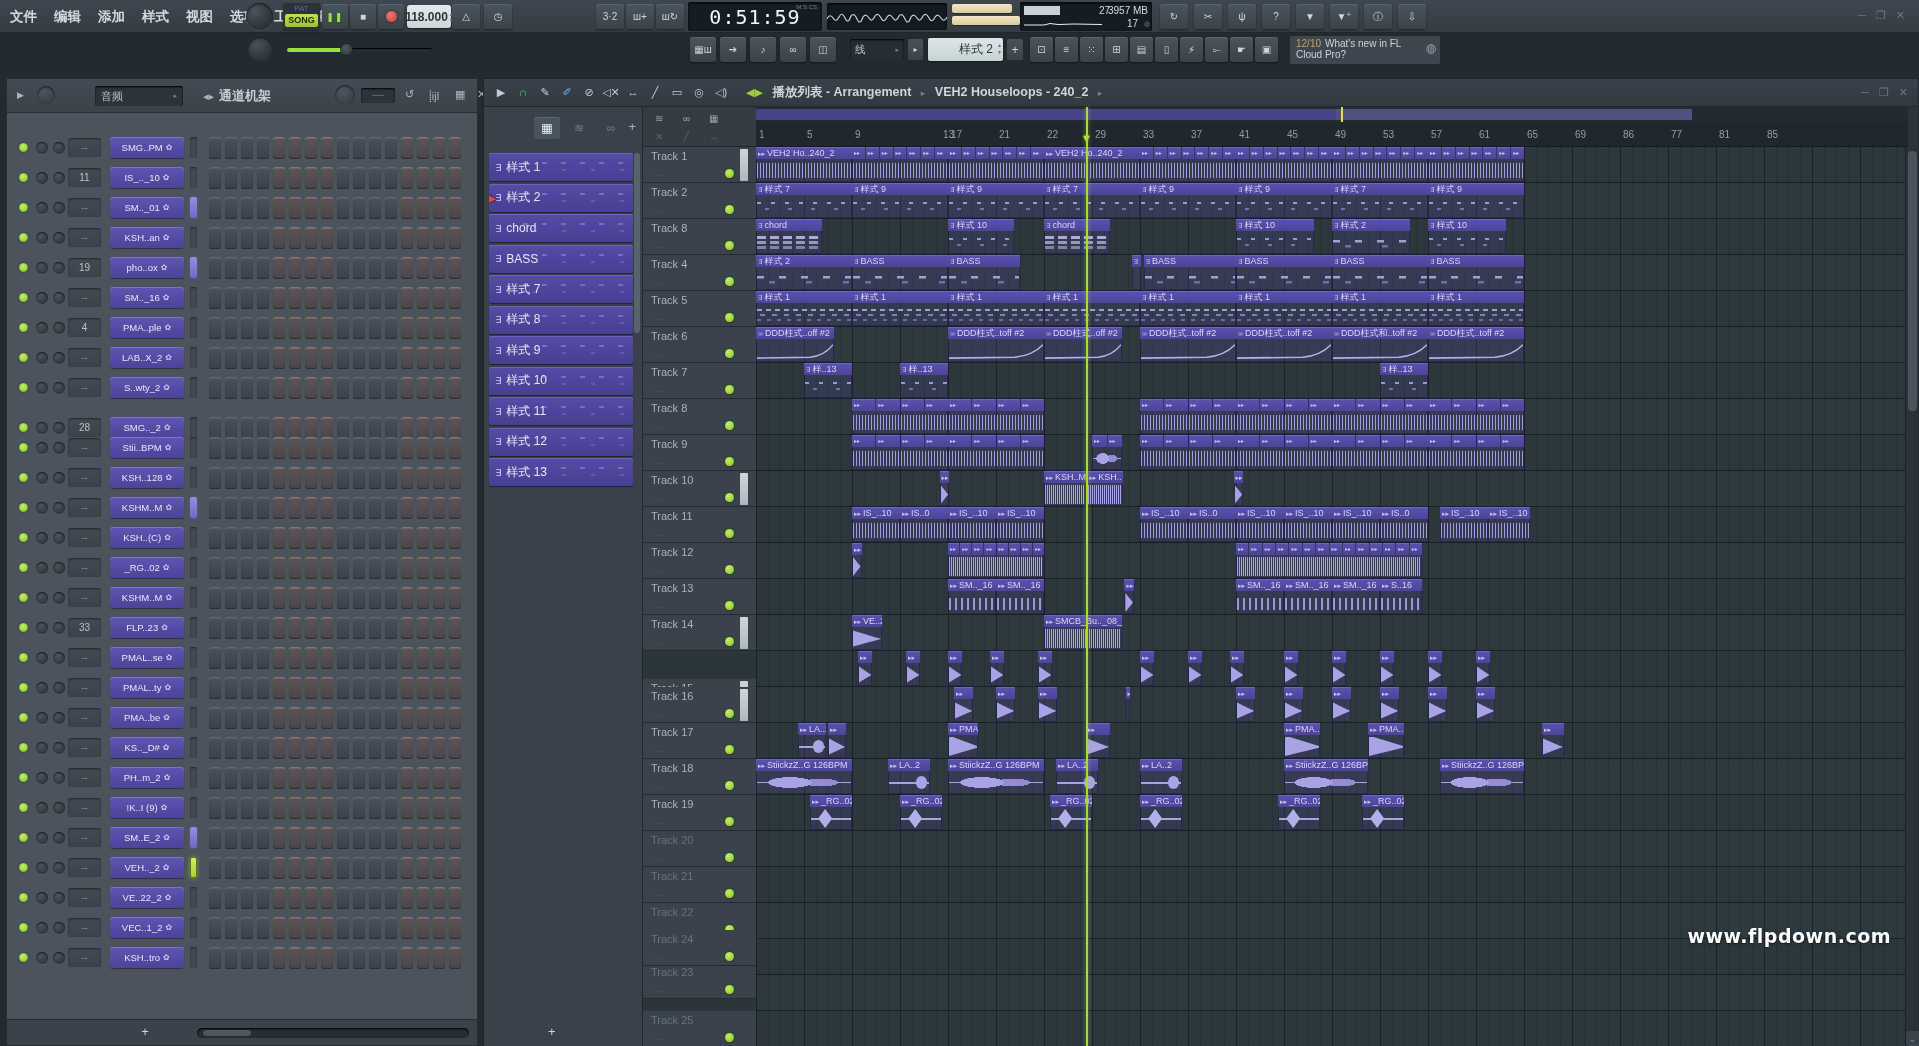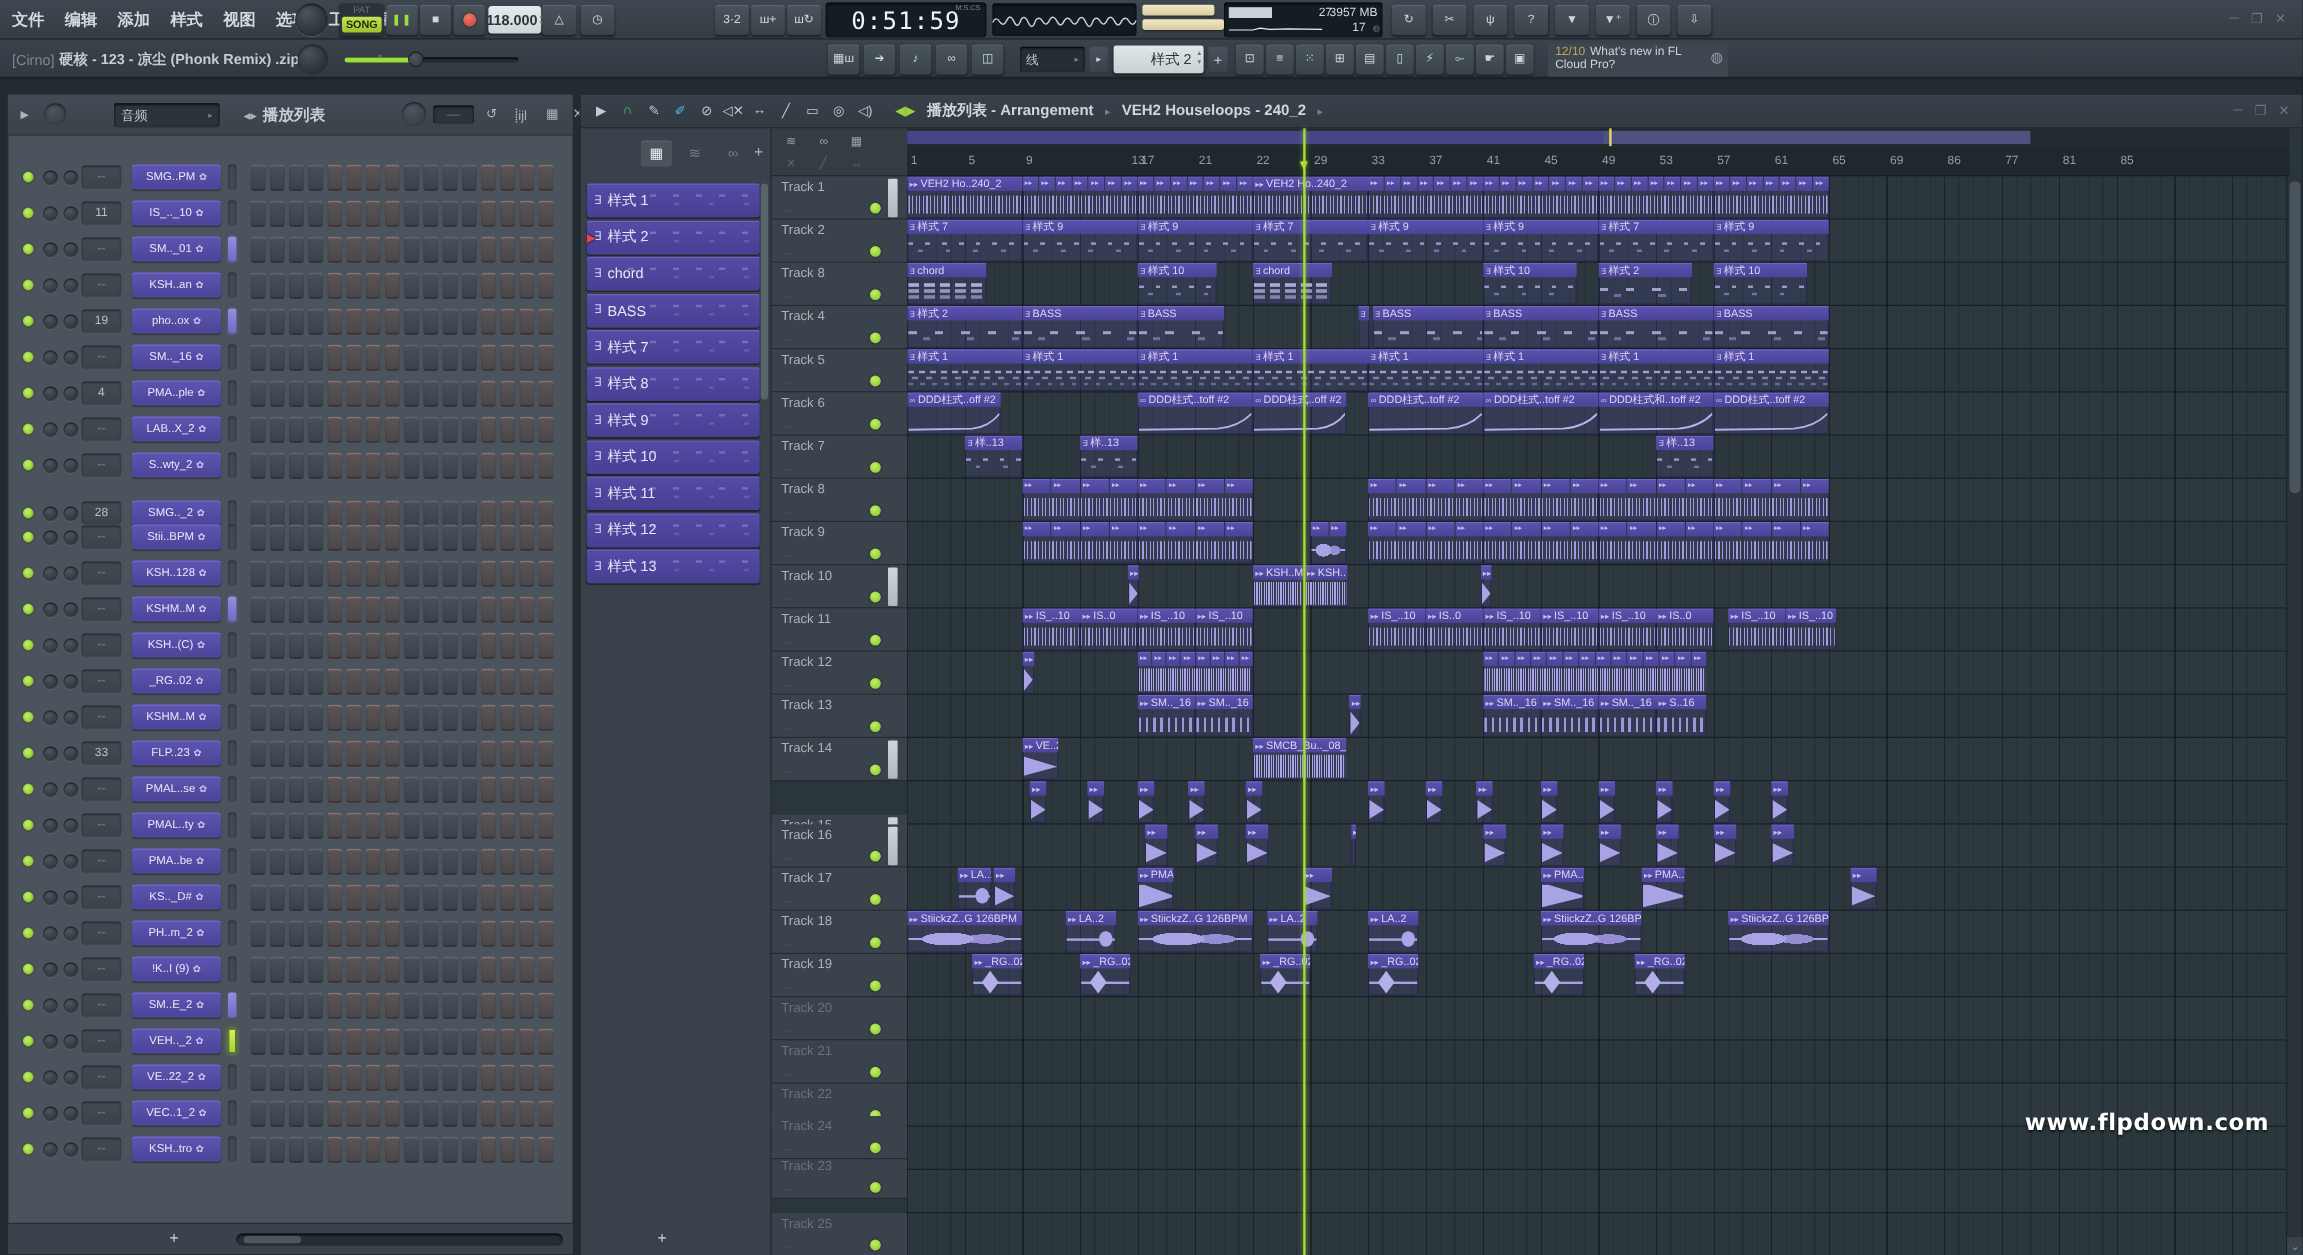--- a/index.html
+++ b/index.html
@@ -298,27 +298,20 @@
         <div class="tbtn small" style="left: 1364px; top: 4px; width: 28px;">ⓘ</div>
         <div class="tbtn small" style="left: 1398px; top: 4px; width: 28px;">⇩</div>
       </div>
     <div class="winctl" id="main-winctl">
       <span>─</span>
       <span>❐</span>
       <span>✕</span>
     </div>
   </div>
 
-  <div id="row2">
-    <div id="song-title">
-      <span style="color:#7e888f;margin-right:4px;">[Cirno]</span>
-      <b>硬核 - 123 - 凉尘 (Phonk Remix) .zip</b>
-    </div>
-    <span id="vial-icon">♁</span>
-  </div>
   <div id="r2-knob"></div>
   <div id="pos-slider">
     <div id="pos-fill"></div>
     <div id="pos-handle"></div>
   </div>
   <div id="r2-left-icons">
       <div class="tbtn small" style="left: 690px; top: 37px; width: 26px;">▦ш</div>
       <div class="tbtn small" style="left: 720px; top: 37px; width: 26px;">➔</div>
       <div class="tbtn small" style="left: 750px; top: 37px; width: 26px;">♪</div>
       <div class="tbtn small" style="left: 780px; top: 37px; width: 26px;">∞</div>
@@ -352,21 +345,21 @@
   </div>
 
   <div id="rack">
     <div id="rack-header">
       <span id="rack-play">▶</span>
       <div id="rack-swing"></div>
       <div id="rack-filter">
           <span>音频</span>
           <span class="ar">▸</span>
         </div>
-      <div id="rack-title"><span class="spk">◂▸</span><span>播放列表</span></div>
+      <div id="rack-title"><span class="spk">◂▸</span><span>通道机架</span></div>
       <div id="rack-knob"></div>
       <div id="rack-disp">──</div>
       <span class="rack-hicon" style="left:398px;">↺</span>
       <span class="rack-hicon" style="left:422px;">⸽ĳl</span>
       <span class="rack-hicon" style="left:448px;">▦</span>
       <span class="rack-hicon" style="left:470px;">✕</span>
     </div>
     <div id="rack-rows">
         <div class="ch-row" style="top: 0px;">
           <div class="ch-led"></div>

